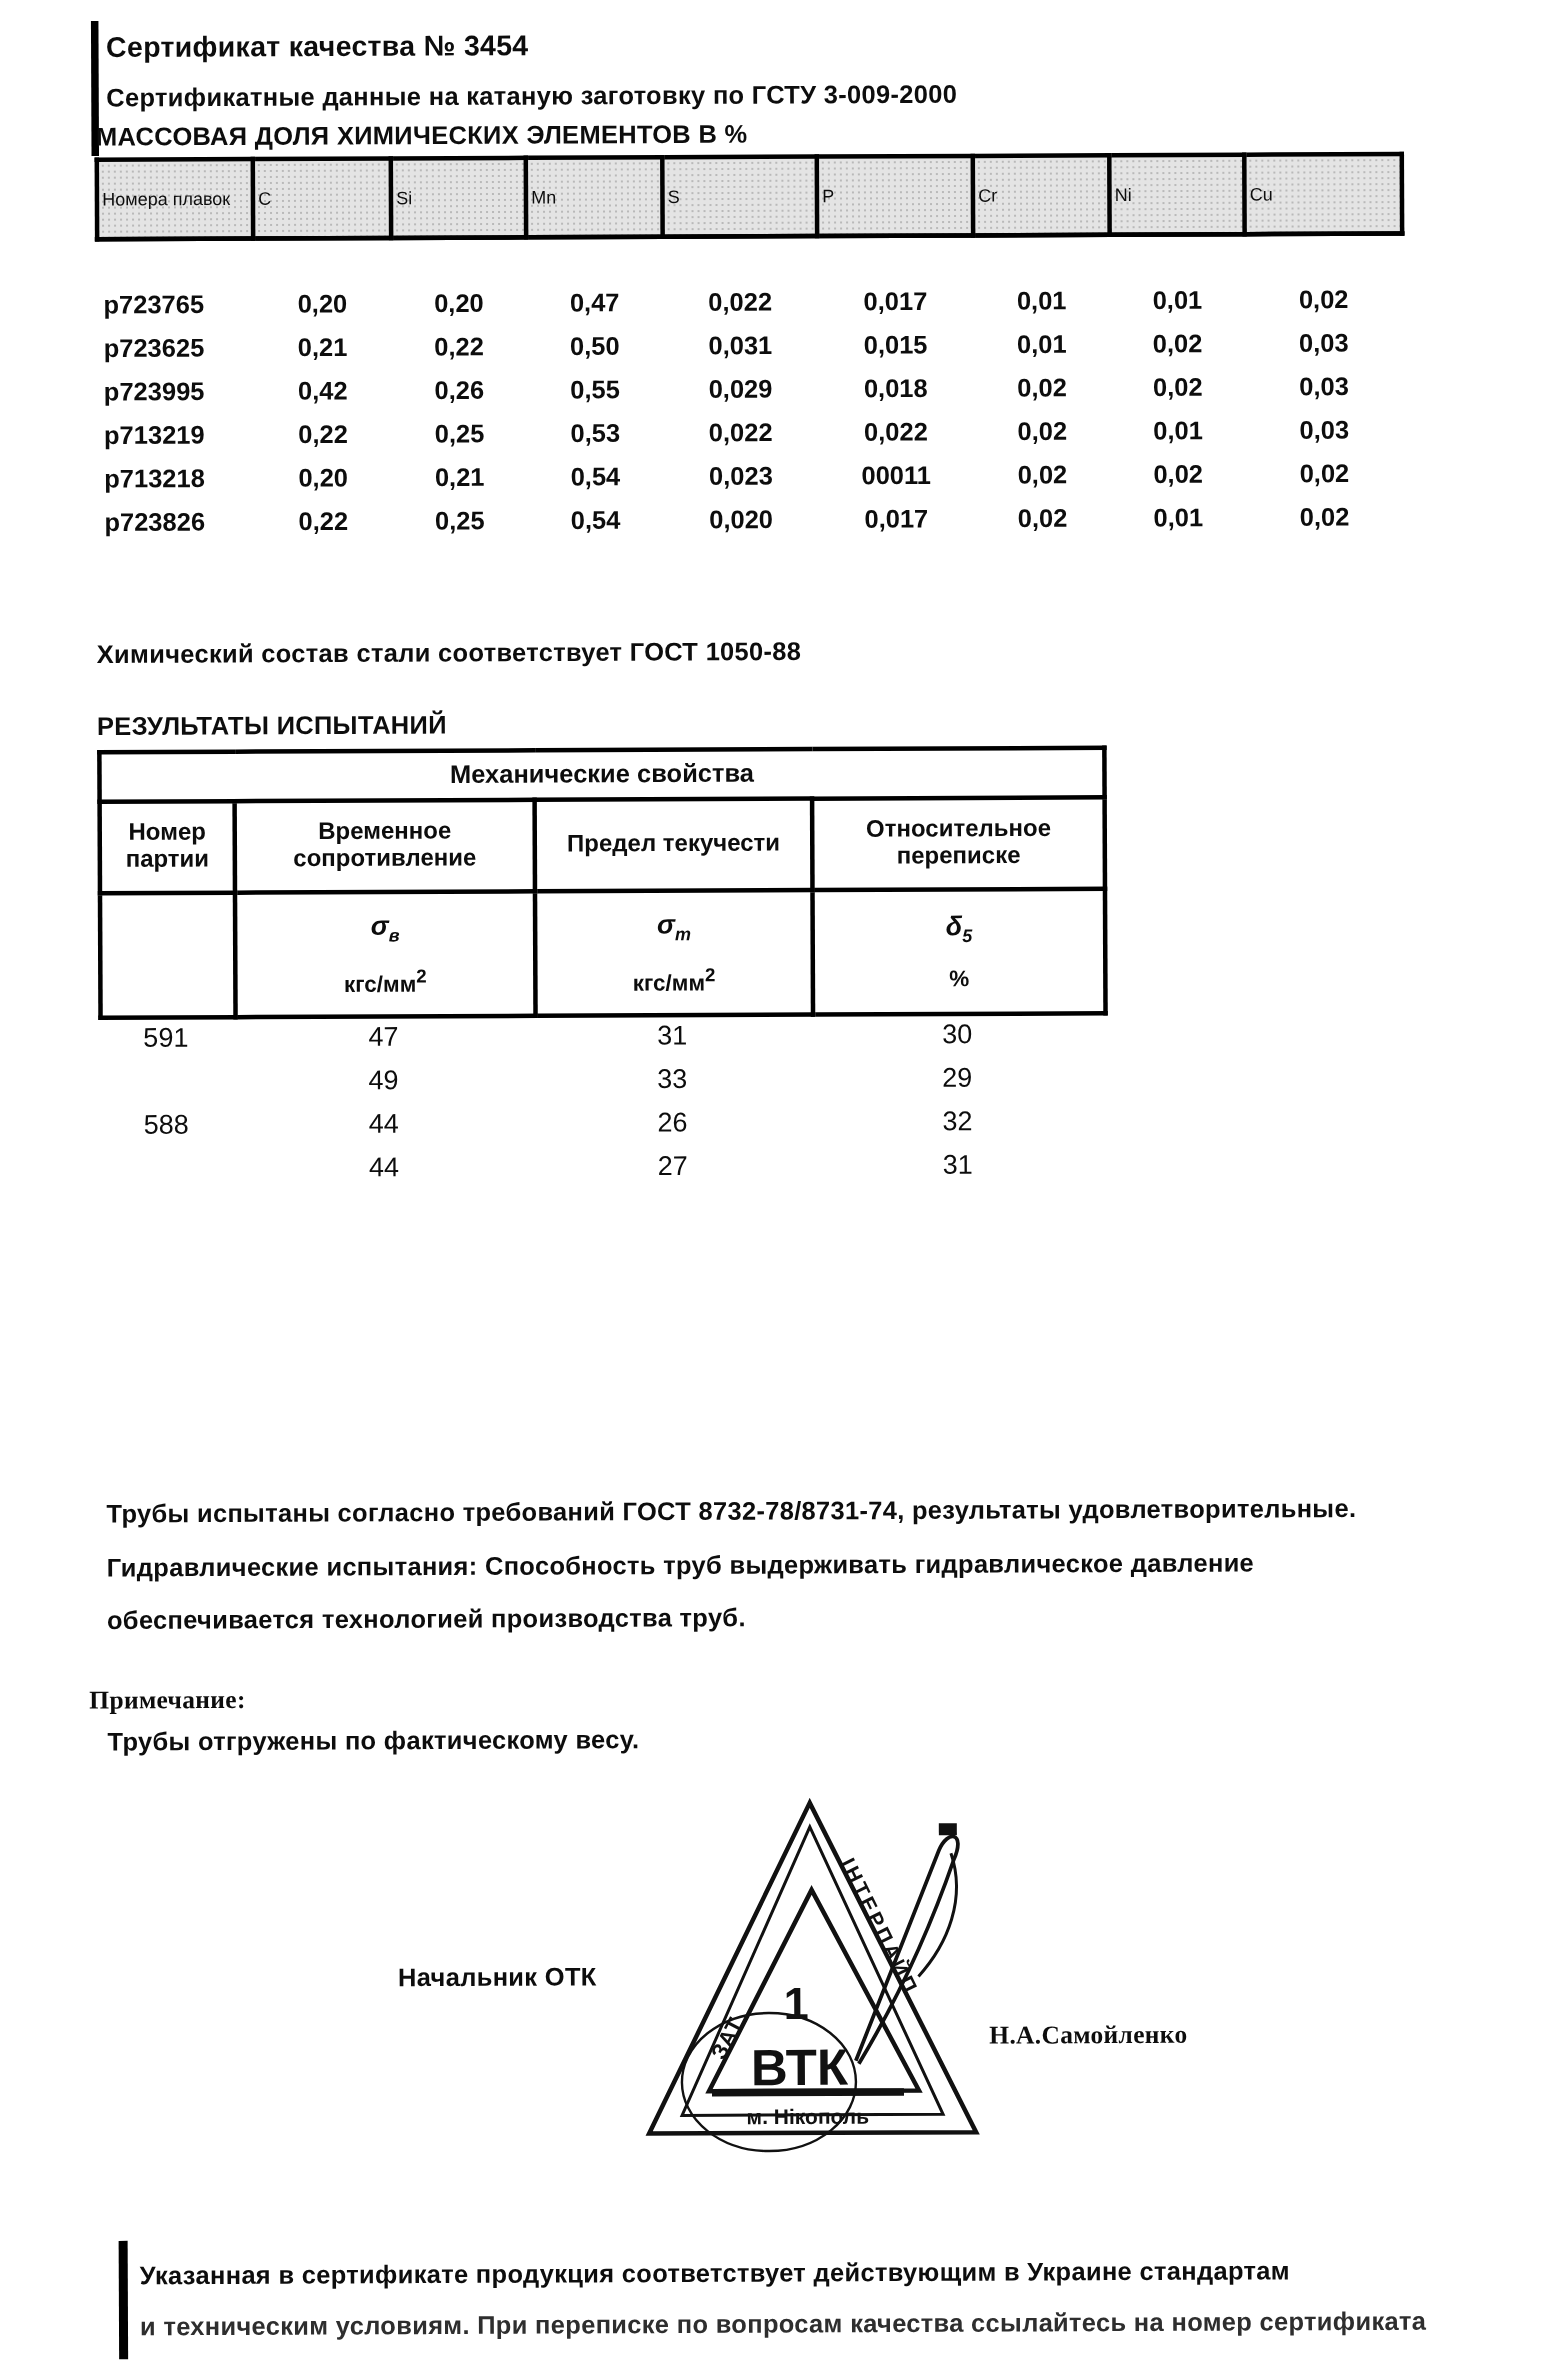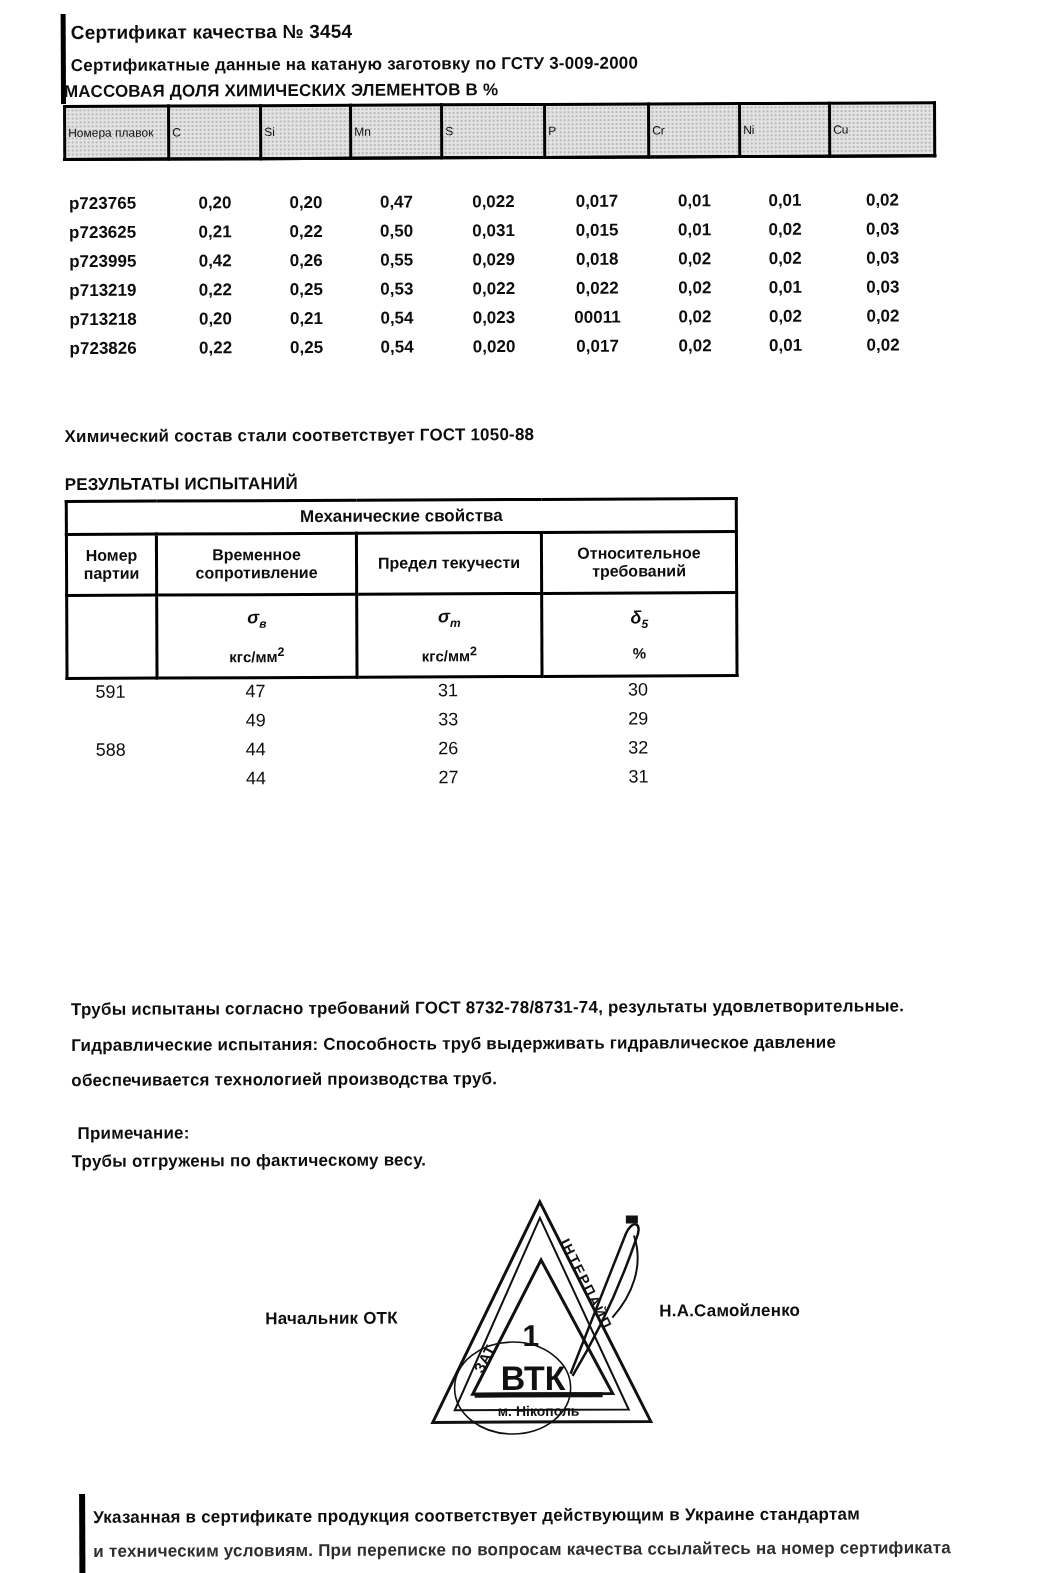--- a/index.html
+++ b/index.html
@@ -159,21 +159,21 @@
           <col style="width:195px">
       </colgroup>
       <tbody>
           <tr>
         <th class="span-h" colspan="4">Механические свойства</th>
       </tr>
       <tr>
         <th class="col-h">Номер партии</th>
         <th class="col-h">Временное сопротивление</th>
         <th class="col-h">Предел текучести</th>
-        <th class="col-h">Относительное требований</th>
+        <th class="col-h">Относительное переписке</th>
       </tr>
       <tr>
         <td class="unit-c"></td>
         <td class="unit-c">
           <span class="sym"><span>σ</span><sub>в</sub></span>
           <span class="unit"><span>кгс/мм</span><sup>2</sup></span>
         </td>
         <td class="unit-c">
           <span class="sym"><span>σ</span><sub>т</sub></span>
           <span class="unit"><span>кгс/мм</span><sup>2</sup></span>
@@ -218,25 +218,25 @@
             <td>27</td>
             <td>31</td>
           </tr>
         </tbody>
     </table>
 
     <div class="line t17" style="left:70px;top:998px;">Трубы испытаны согласно требований ГОСТ 8732-78/8731-74, результаты удовлетворительные.</div>
     <div class="line t17" style="left:70px;top:1034px;">Гидравлические испытания: Способность труб выдерживать гидравлическое давление</div>
     <div class="line t17" style="left:70px;top:1069px;">обеспечивается технологией производства труб.</div>
 
-    <div class="line t17" style="left:76px;top:1122px;">Примечание:</div>
+    <div class="line t17" style="left:58px;top:1122px;font-family:Liberation Serif, serif;">Примечание:</div>
     <div class="line t17" style="left:70px;top:1150px;">Трубы отгружены по фактическому весу.</div>
 
     <div class="line t17" style="left:263px;top:1308px;">Начальник ОТК</div>
-    <div class="line t17" style="left:657px;top:1302px;">Н.А.Самойленко</div>
+    <div class="line t17" style="left:657px;top:1348px;font-family:Liberation Serif, serif;">Н.А.Самойленко</div>
 
     <svg id="stamp" width="260" height="242" viewBox="0 0 260 242">
       <polygon points="118,6 10,226 228,226" fill="none" stroke="#111" stroke-width="3"></polygon>
       <polygon points="118,22 32,214 206,214" fill="none" stroke="#111" stroke-width="2"></polygon>
       <polygon points="119,64 50,198 190,198" fill="none" stroke="#111" stroke-width="3"></polygon>
       <ellipse cx="90" cy="192" rx="58" ry="46" fill="none" stroke="#111" stroke-width="1.6"></ellipse>
       <line x1="52" y1="199" x2="180" y2="199" stroke="#111" stroke-width="5"></line>
       <text x="60" y="178" font-size="15" transform="rotate(-62 60 178)">ЗАТ</text>
       <text x="138" y="46" font-size="14" letter-spacing="2" transform="rotate(64 138 46)">ІНТЕРПАЙП</text>
       <text x="100" y="150" font-size="30">1</text>

